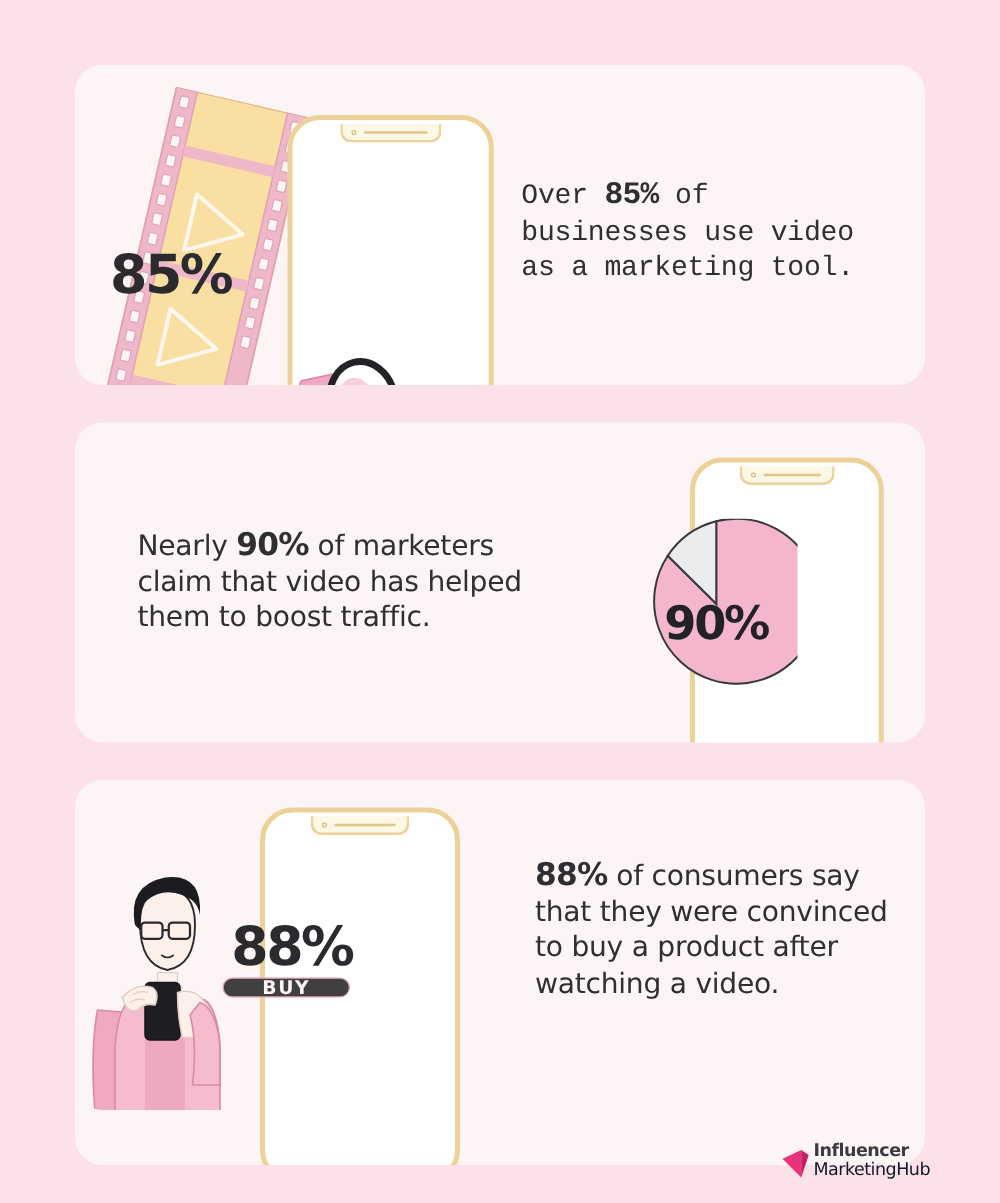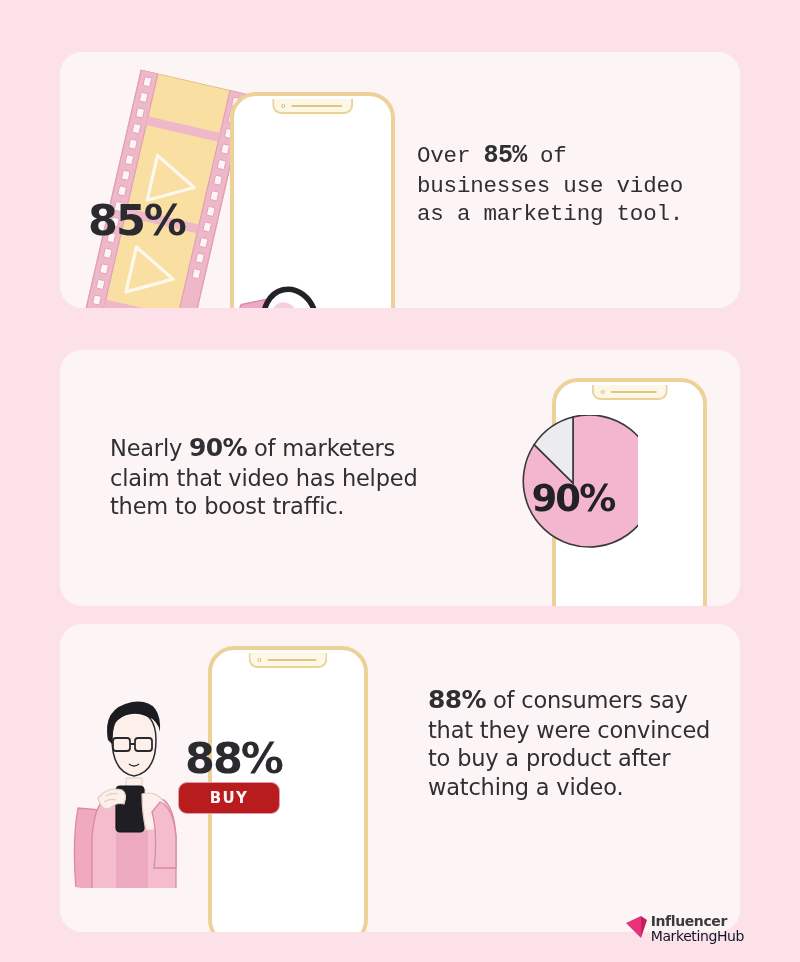--- a/index.html
+++ b/index.html
@@ -26,21 +26,21 @@
   
   .card {
     position: absolute;
     left: 60px;
     width: 680px;
     background: #fdf5f5;
     border-radius: 22px;
     overflow: hidden;
   }
   #card-1 { top: 52px;  height: 256px; }
-  #card-2 { top: 338px; height: 256px; margin-top: 12px; }
+  #card-2 { top: 338px; height: 256px; }
   #card-3 { top: 624px; height: 308px; }
 
   
   .stat-text {
     position: absolute;
     font-family: "DejaVu Sans", sans-serif;
     font-size: 22.5px;
     line-height: 1.27;
     color: #2f2f33;
     font-weight: 500;
@@ -161,41 +161,41 @@
     width: 140px;
     height: 200px;
   }
 
   
   #buy-button {
     position: absolute;
     left: 178px;
     top: 782px;
     width: 102px;
-    height: 32px;
-    background: #b91c1c;
+    height: 16px;
+    background: #404040;
     border: 1.5px solid #e39bb4;
     border-radius: 9px;
     display: flex;
     align-items: center;
     justify-content: center;
     font-family: "DejaVu Sans", sans-serif;
     font-weight: 700;
     font-size: 15px;
     color: #fdf4f7;
     letter-spacing: 1.3px;
   }
 
   
   #logo {
     position: absolute;
     right: 56px;
     bottom: 18px;
     display: flex;
-    align-items: flex-start;
+    align-items: flex-end;
     gap: 4px;
   }
   #logo-mark { flex: none; }
   #logo-text {
     display: flex;
     flex-direction: column;
     line-height: 1.06;
   }
   #logo-line-1 {
     font-family: "DejaVu Sans", sans-serif;

